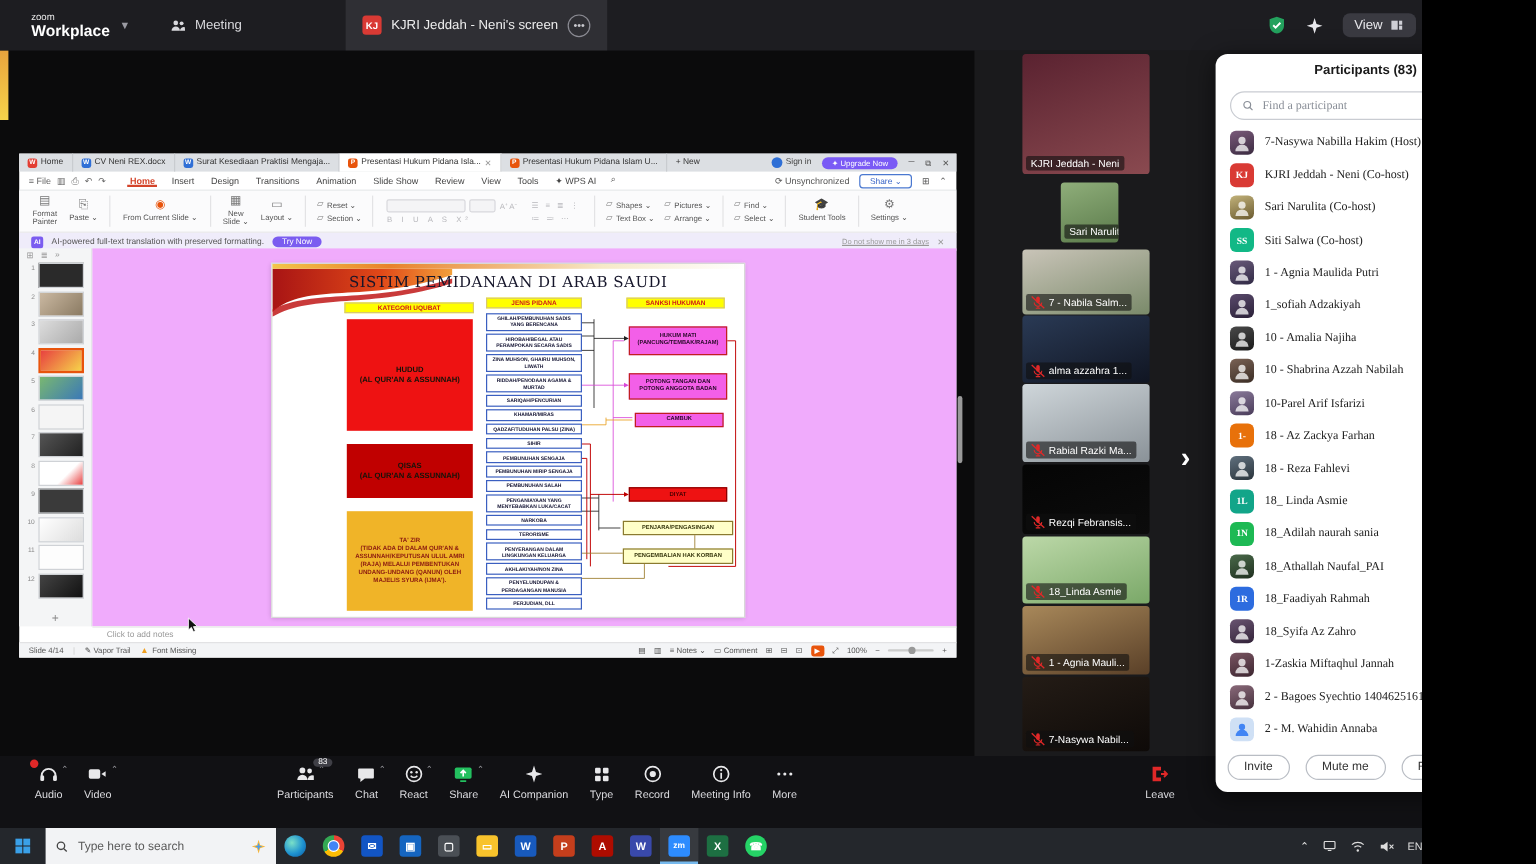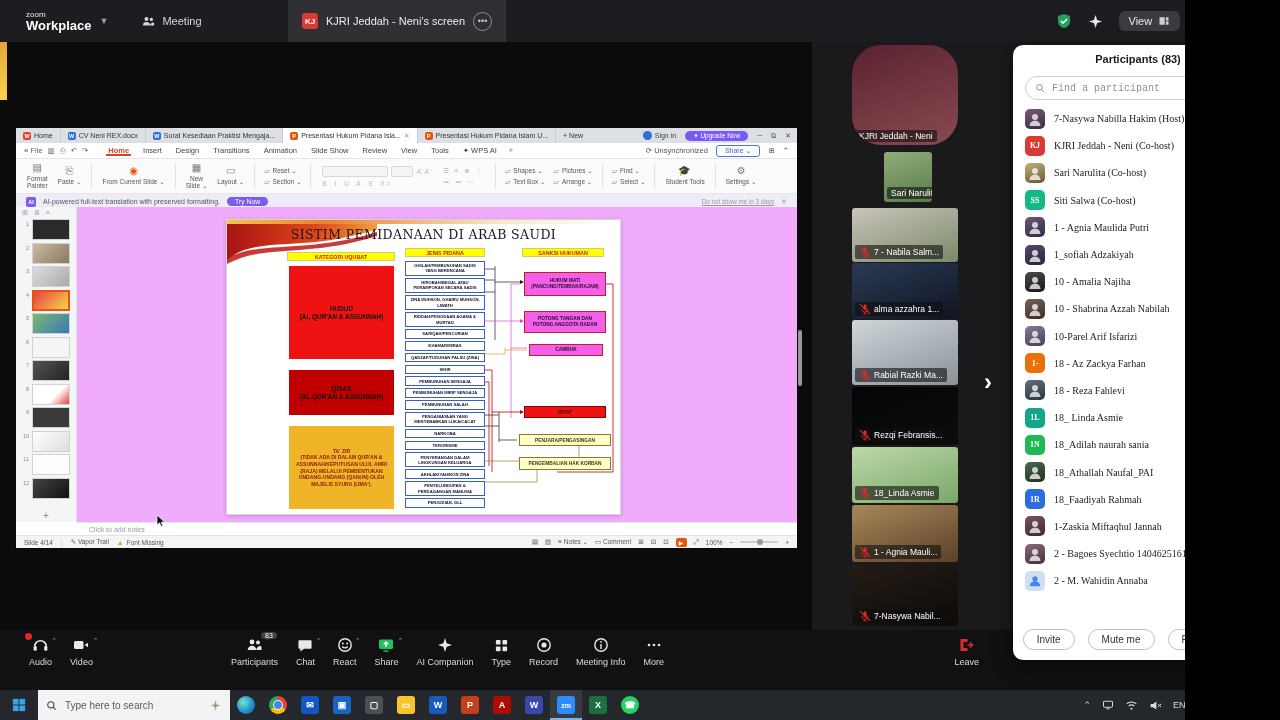--- a/index.html
+++ b/index.html
@@ -91,21 +91,21 @@
   
   .vt{position:absolute;border-radius:3px;overflow:hidden;}
   .vlab{position:absolute;left:3px;bottom:3px;background:rgba(15,15,15,.6);color:#fff;font-size:8.5px;padding:1px 4px;border-radius:2px;display:flex;align-items:center;gap:3px;white-space:nowrap;max-width:95%;box-sizing:border-box;}
   .vchev{position:absolute;left:984px;top:370px;color:#fff;font-size:24px;font-weight:bold;line-height:1;}
 
   
   .panel{position:absolute;left:1013px;top:45px;width:250px;height:615px;background:#fff;border-radius:10px;box-shadow:0 4px 20px rgba(0,0,0,.55);display:flex;flex-direction:column;z-index:40;}
   .phead{height:28px;display:flex;align-items:center;justify-content:center;position:relative;font-weight:bold;font-size:11px;color:#1a1a1a;}
   .phicons{position:absolute;right:10px;top:0;height:28px;display:flex;align-items:center;gap:9px;color:#555;}
   .psearch{margin:3px 12px 5px;height:22px;border:1px solid #c9ccd2;border-radius:12px;display:flex;align-items:center;padding:0 9px;gap:5px;}
-  .psearch input{flex:1;border:none;outline:none;font-size:10px;color:#333;background:transparent;font-family:Liberation Mono, monospace;}
+  .psearch input{flex:1;border:none;outline:none;font-size:10px;color:#333;background:transparent;font-family:Liberation Serif, serif;}
   .psearch input::placeholder{color:#8a8f98;}
   .plist{flex:1;overflow:hidden;position:relative;font-family:Liberation Serif, serif;}
   .prow{height:27.2px;display:flex;align-items:center;padding:0 12px;gap:9px;}
   .pav{width:20px;height:20px;border-radius:5px;flex:none;display:flex;align-items:center;justify-content:center;color:#fff;font-size:8px;font-weight:bold;position:relative;overflow:hidden;}
   .pname{flex:1;font-size:10px;color:#222;white-space:nowrap;overflow:hidden;}
   .prics{display:flex;align-items:center;gap:7px;}
   .sharebadge{width:14px;height:12px;border-radius:3px;background:#1aa260;color:#fff;display:flex;align-items:center;justify-content:center;}
   .pscroll{position:absolute;right:3px;top:4px;width:4px;height:140px;background:#c8c8c8;border-radius:2px;}
   .pfoot{height:42px;display:flex;align-items:center;justify-content:center;gap:13px;}
   .pbtn{border:1px solid #b9bdc4;border-radius:13px;padding:4px 13px;font-size:10px;color:#333;background:#fff;white-space:nowrap;}
@@ -507,21 +507,21 @@
         <span>+</span>
       </div>
     </div>
   </div>
 
   <svg class="cursor" width="10" height="14" viewBox="0 0 10 14">
     <path d="M1,1 L1,11 L3.5,8.8 L5.2,12.5 L6.8,11.8 L5.2,8.2 L8.5,8 Z" fill="#111" stroke="#fff" stroke-width=".7"></path>
   </svg>
 
   <div id="videos">
-      <div class="vt" style="left: 852px; top: 45px; width: 106px; height: 100px; background: linear-gradient(160deg, rgb(90, 34, 48), rgb(138, 74, 80)); border-radius: 29px;">
+      <div class="vt" style="left: 852px; top: 45px; width: 106px; height: 100px; background: linear-gradient(160deg, rgb(90, 34, 48), rgb(138, 74, 80));">
         <div class="vlab">
           <span>KJRI Jeddah - Neni</span>
         </div>
       </div>
       <div class="vt" style="left: 884px; top: 152px; width: 48px; height: 50px; background: linear-gradient(160deg, rgb(143, 174, 122), rgb(90, 122, 74));">
         <div class="vlab">
           <span>Sari Narulita</span>
         </div>
       </div>
       <div class="vt" style="left: 852px; top: 208px; width: 106px; height: 54px; background: linear-gradient(160deg, rgb(201, 196, 184), rgb(122, 138, 106));">
@@ -956,20 +956,45 @@
                 <rect x="1.5" y="4.5" width="8.5" height="7" rx="1.5" fill="currentColor"></rect>
                 <path d="M10.5 8l4-2.5v5z" fill="currentColor"></path>
                 <line x1="1" y1="1.5" x2="15" y2="14.5" stroke="currentColor" stroke-width="1.5"></line>
               </svg>
             </span>
           </div>
         </div>
         <div class="prow">
           <div class="pav" style="background: rgb(45, 108, 223);">1R</div>
           <span class="pname">18_Faadiyah Rahmah</span>
+          <div class="prics">
+            <span class="ic" style="color: rgb(224, 40, 40);">
+              <svg width="12" height="12" viewBox="0 0 16 16">
+                <rect x="6" y="1.5" width="4" height="7.5" rx="2" fill="currentColor"></rect>
+                <path d="M3.8 8a4.2 4.2 0 0 0 8.4 0 M8 12.2V14.5 M5.5 14.5h5" stroke="currentColor" stroke-width="1.2" fill="none"></path>
+                <line x1="1" y1="1.5" x2="15" y2="14.5" stroke="currentColor" stroke-width="1.5"></line>
+              </svg>
+            </span>
+            <span class="ic" style="color: rgb(224, 40, 40);">
+              <svg width="13" height="12" viewBox="0 0 16 16">
+                <rect x="1.5" y="4.5" width="8.5" height="7" rx="1.5" fill="currentColor"></rect>
+                <path d="M10.5 8l4-2.5v5z" fill="currentColor"></path>
+                <line x1="1" y1="1.5" x2="15" y2="14.5" stroke="currentColor" stroke-width="1.5"></line>
+              </svg>
+            </span>
+          </div>
+        </div>
+        <div class="prow">
+          <div class="pav" style="background: linear-gradient(160deg, rgb(106, 85, 114), rgb(50, 34, 56));">
+            <svg width="16" height="16" viewBox="0 0 16 16" fill="rgba(255,255,255,.75)">
+              <circle cx="8" cy="6" r="3"></circle>
+              <path d="M2.5 15a5.5 5.5 0 0 1 11 0z"></path>
+            </svg>
+          </div>
+          <span class="pname">18_Syifa Az Zahro</span>
           <div class="prics">
             <span class="ic" style="color: rgb(224, 40, 40);">
               <svg width="12" height="12" viewBox="0 0 16 16">
                 <rect x="6" y="1.5" width="4" height="7.5" rx="2" fill="currentColor"></rect>
                 <path d="M3.8 8a4.2 4.2 0 0 0 8.4 0 M8 12.2V14.5 M5.5 14.5h5" stroke="currentColor" stroke-width="1.2" fill="none"></path>
                 <line x1="1" y1="1.5" x2="15" y2="14.5" stroke="currentColor" stroke-width="1.5"></line>
               </svg>
             </span>
             <span class="ic" style="color: rgb(224, 40, 40);">
               <svg width="13" height="12" viewBox="0 0 16 16">

